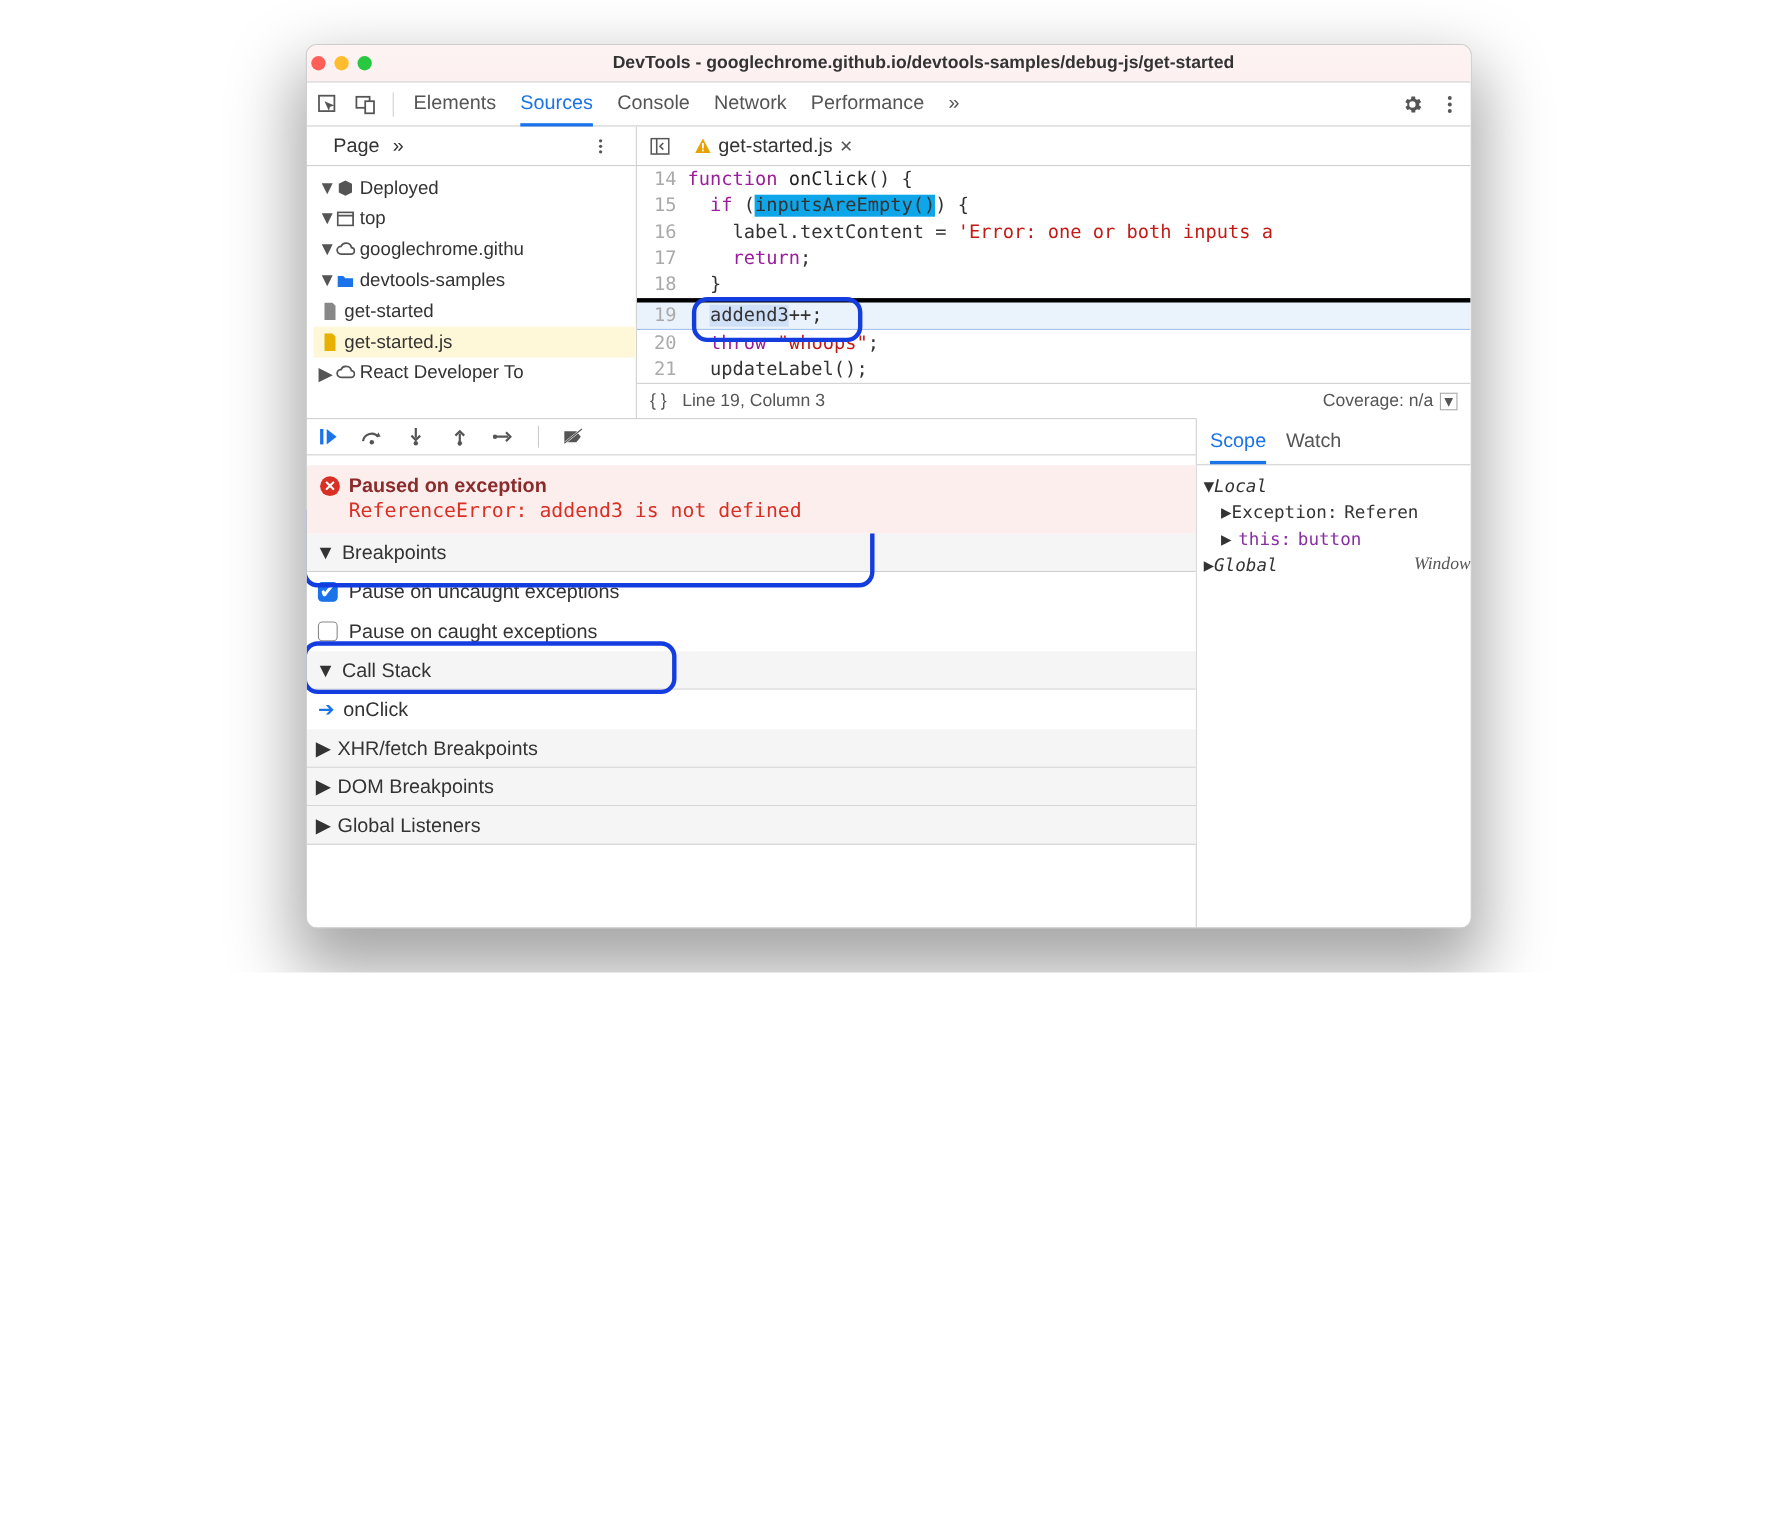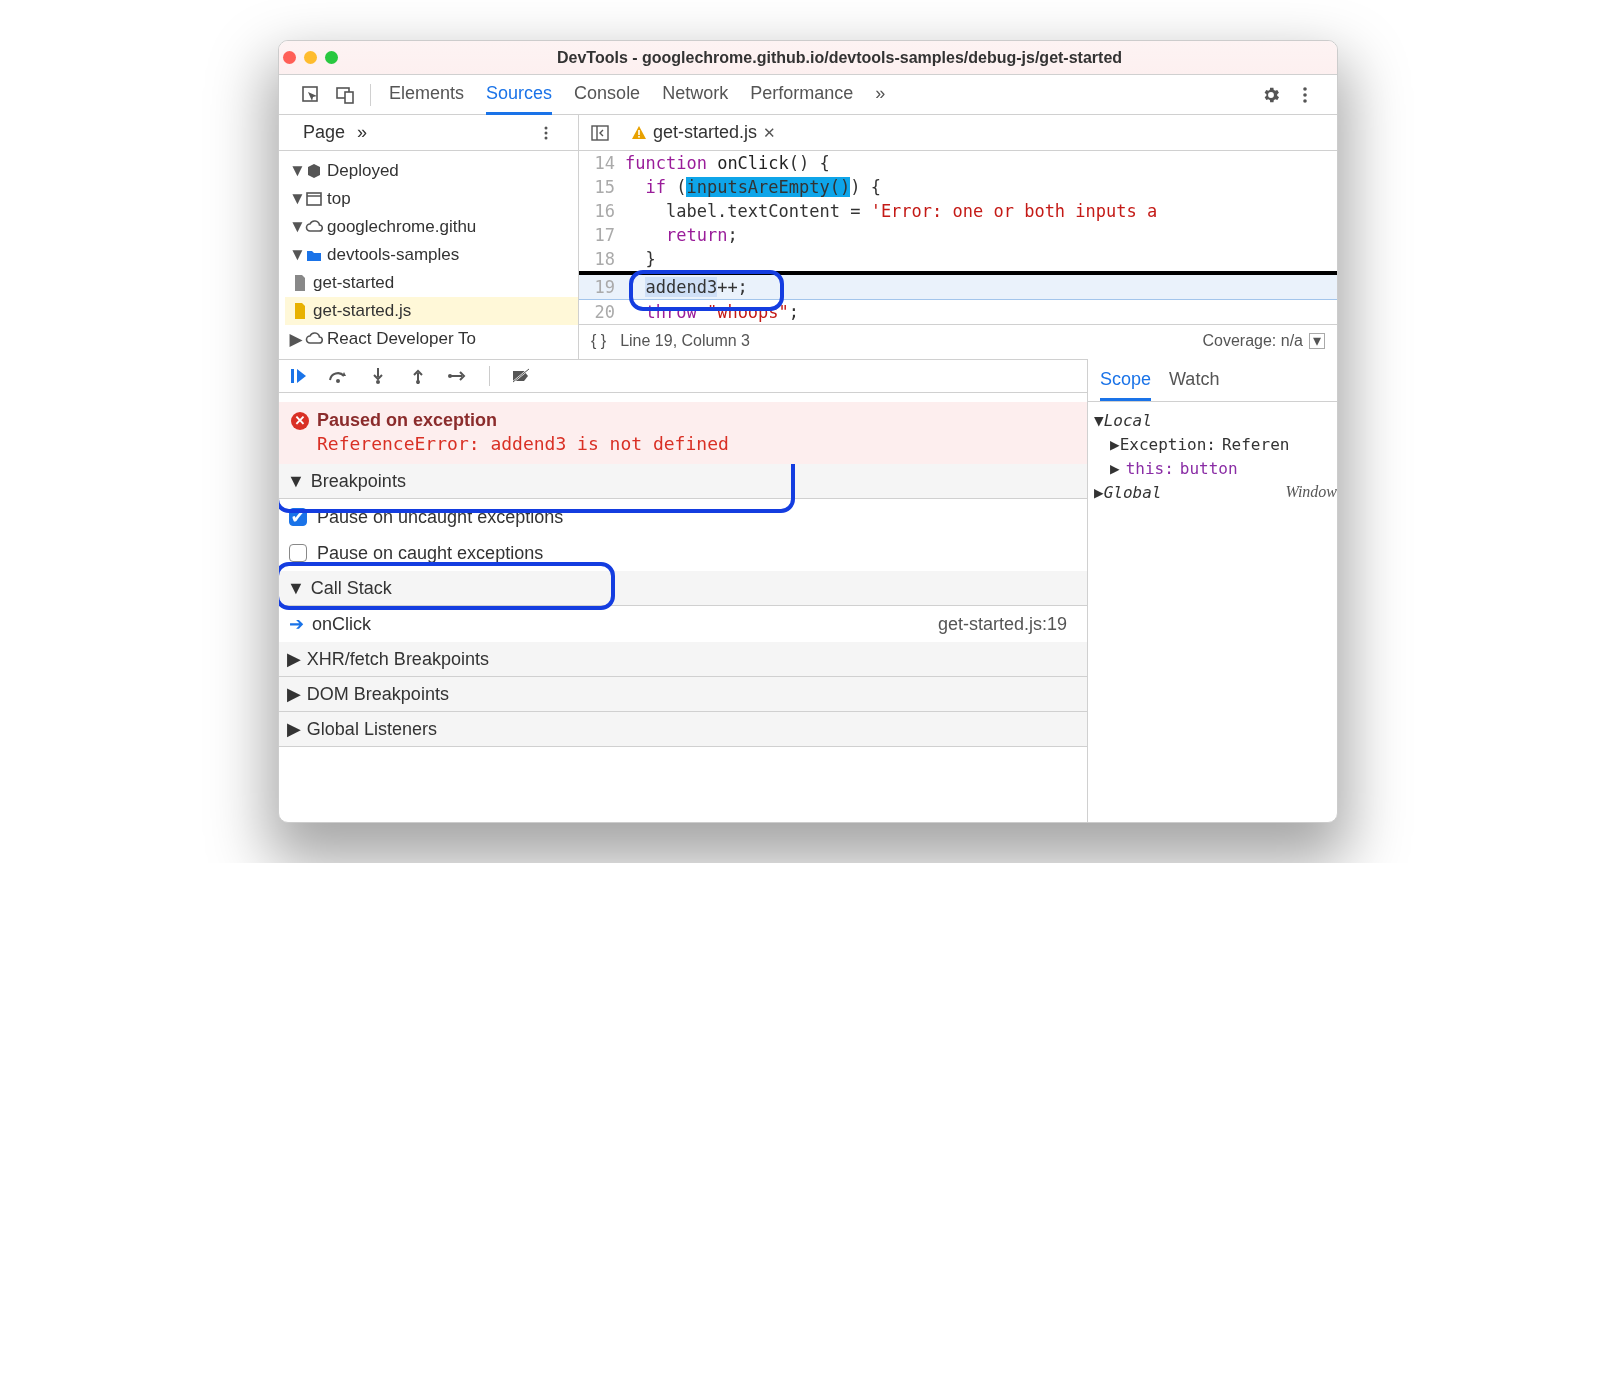--- a/index.html
+++ b/index.html
@@ -30,21 +30,21 @@
     gap: 8px;
   }
   .traffic { display: flex; gap: 8px; }
   .dot { width: 13px; height: 13px; border-radius: 50%; }
   .dot.red { background: #ff5f57; }
   .dot.yellow { background: #febc2e; }
   .dot.green { background: #28c840; }
   .title { flex: 1; text-align: center; font-weight: 600; font-size: 16px; color: #333; }
   .toolbar {
     display: flex; align-items: center; height: 40px; border-bottom: 1px solid #d0d0d0;
-    padding: 0 17px; gap: 4px;
+    padding: 0 4px; gap: 4px;
   }
   .tb-icon { width: 30px; height: 30px; display:flex; align-items:center; justify-content:center; color:#555; }
   .tb-sep { width:1px; height:22px; background:#d0d0d0; margin:0 6px;}
   .tabs { display:flex; gap: 22px; margin-left: 8px; }
   .tab { padding: 9px 0 8px; color:#555; cursor:pointer; }
   .tab.active { color:#1a73e8; border-bottom: 3px solid #1a73e8; }
   .tb-spacer { flex:1; }
   .gear, .kebab { color:#555; }
 
   .main { display:flex; }
@@ -271,20 +271,21 @@
       </div>
       <div class="code">
         <div id="codebody">
             <div class="codeline"><span class="gutter">14</span><span class="ct"><span class="kw">function</span> <span class="fn">onClick</span>() {</span></div>
             <div class="codeline"><span class="gutter">15</span><span class="ct">  <span class="kw">if</span> (<span style="background:#0ea5e9">inputsAreEmpty()</span>) {</span></div>
             <div class="codeline"><span class="gutter">16</span><span class="ct">    label.textContent = <span class="str">'Error: one or both inputs a</span></span></div>
             <div class="codeline"><span class="gutter">17</span><span class="ct">    <span class="kw">return</span>;</span></div>
             <div class="codeline"><span class="gutter">18</span><span class="ct">  }</span></div>
             <div class="codeline hlrow"><span class="gutter">19</span><span class="ct">  <span style="background:#cfe0f7">addend3</span>++;</span></div>
             <div class="codeline"><span class="gutter">20</span><span class="ct">  <span class="kw">throw</span> <span class="str">"whoops"</span>;</span></div>
+            <div class="codeline"><span class="gutter">21</span><span class="ct">  updateLabel();</span></div>
           </div>
         <div class="hlbubble bub-code"></div>
       </div>
       <div class="statusbar">
         <span>{ }</span>
         <span>Line 19, Column 3</span>
         <span class="sp"></span>
         <span class="coverage">
           <span>Coverage: n/a</span>
           <span class="dbox">▾</span>
@@ -378,21 +379,20 @@
 
       <div class="pane-section">
         <div class="pane-hdr">
             <span>▼</span>
             <span>Call Stack</span>
           </div>
       </div>
       <div class="cs-row">
         <span class="cs-arrow">➔</span>
         <span>onClick</span>
-        <span class="cs-loc">get-started.js:19</span>
       </div>
 
       <div class="pane-section">
           <div class="pane-hdr">
             <span>▶</span>
             <span>XHR/fetch Breakpoints</span>
           </div>
         </div>
       <div class="pane-section">
           <div class="pane-hdr">

